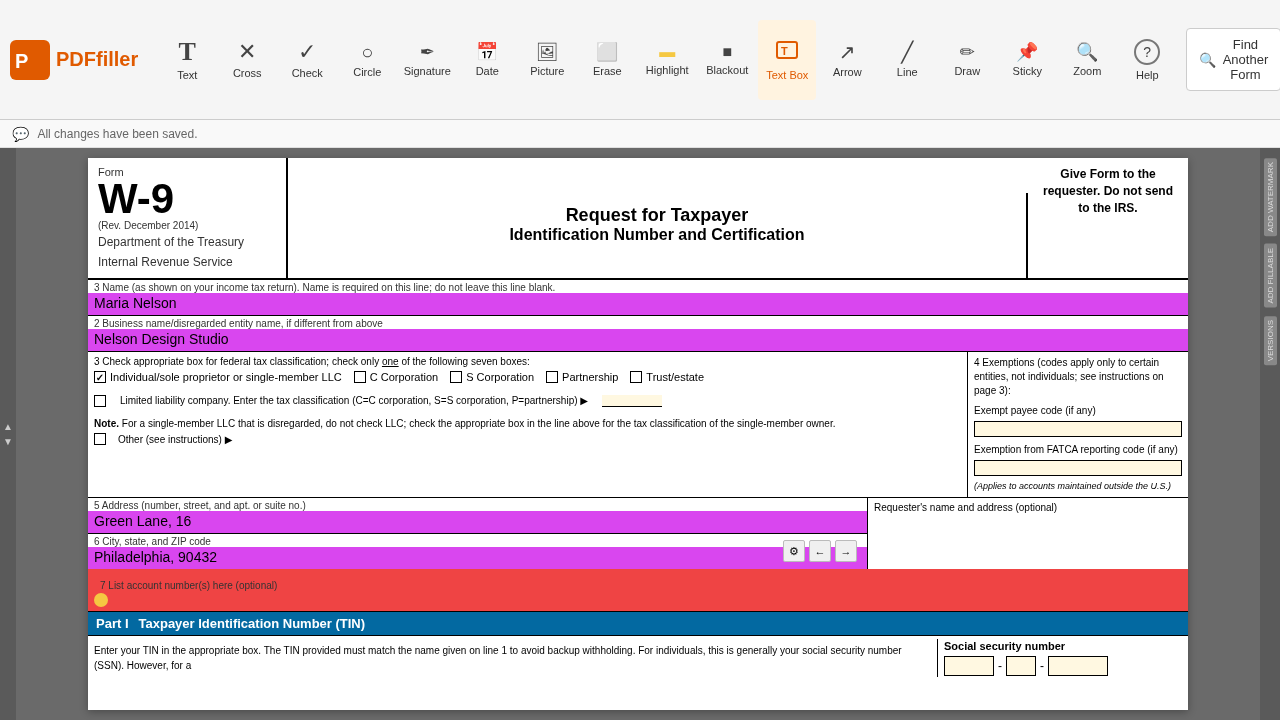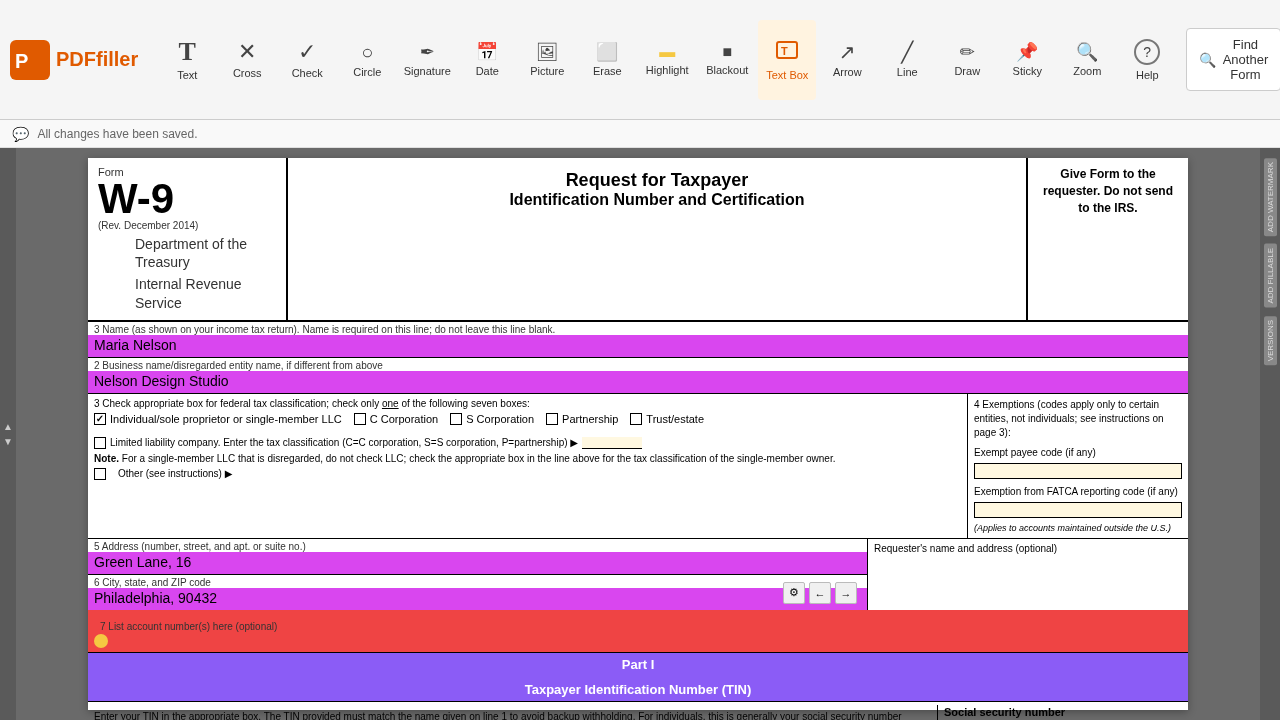--- a/index.html
+++ b/index.html
@@ -153,27 +153,28 @@
       border-right: 2px solid #000;
     }
     .w9-form-id .form-label { font-size: 11px; color: #333; }
     .w9-form-id .form-number {
       font-size: 42px;
       font-weight: bold;
       color: #000;
       line-height: 1;
     }
     .w9-form-id .rev-date { font-size: 10px; color: #333; }
-    .w9-form-id .dept { font-size: 14px; color: #333; line-height: 1.3; margin-top: 4px; margin-left: 37px; }
+    .w9-form-id .dept { font-size: 12px; color: #333; line-height: 1.3; margin-top: 4px; }
 
     .w9-title {
       flex: 1;
       text-align: center;
       padding: 12px 20px;
       border-right: 2px solid #000;
+      margin-top: 35px;
     }
     .w9-title .main-title { font-size: 18px; font-weight: bold; }
     .w9-title .sub-title { font-size: 16px; font-weight: bold; }
 
     .w9-note {
       width: 160px;
       padding: 8px;
       font-size: 12px;
       font-weight: bold;
       text-align: center;
@@ -231,24 +232,23 @@
       align-items: center;
       justify-content: center;
       font-size: 9px;
       flex-shrink: 0;
     }
     .checkbox.checked { background: #fff; }
     .checkbox.checked::after { content: '✓'; font-size: 10px; color: #000; font-weight: bold; }
 
     .llc-row {
       display: flex;
-      align-items: center;
-      gap: 4px;
+      gap: 14px;
       font-size: 10px;
-      margin-bottom: 3px;
+      margin-bottom: 10px;
     }
     .llc-input {
       width: 60px;
       border-bottom: 1px solid #000;
       height: 12px;
       background: #fff8e1;
     }
     .note-text { font-size: 10px; margin-bottom: 3px; line-height: 1.3; }
     .note-text b { font-weight: bold; }
 
@@ -305,27 +305,26 @@
       border-bottom: 1px solid #000;
       padding: 4px 6px;
       min-height: 30px;
       background: #ef4444;
     }
 
     
     .part-i-header {
       display: flex;
       align-items: center;
-      background: #8b5cf6;
+      background: #0369a1;
       color: white;
       padding: 4px 8px;
       font-size: 13px;
       font-weight: bold;
       gap: 10px;
-      flex-direction: column;
     }
 
     .tin-section {
       display: flex;
       border-top: 1px solid #000;
       align-items: center;
     }
     .tin-desc {
       flex: 1;
       padding: 4px 6px;

